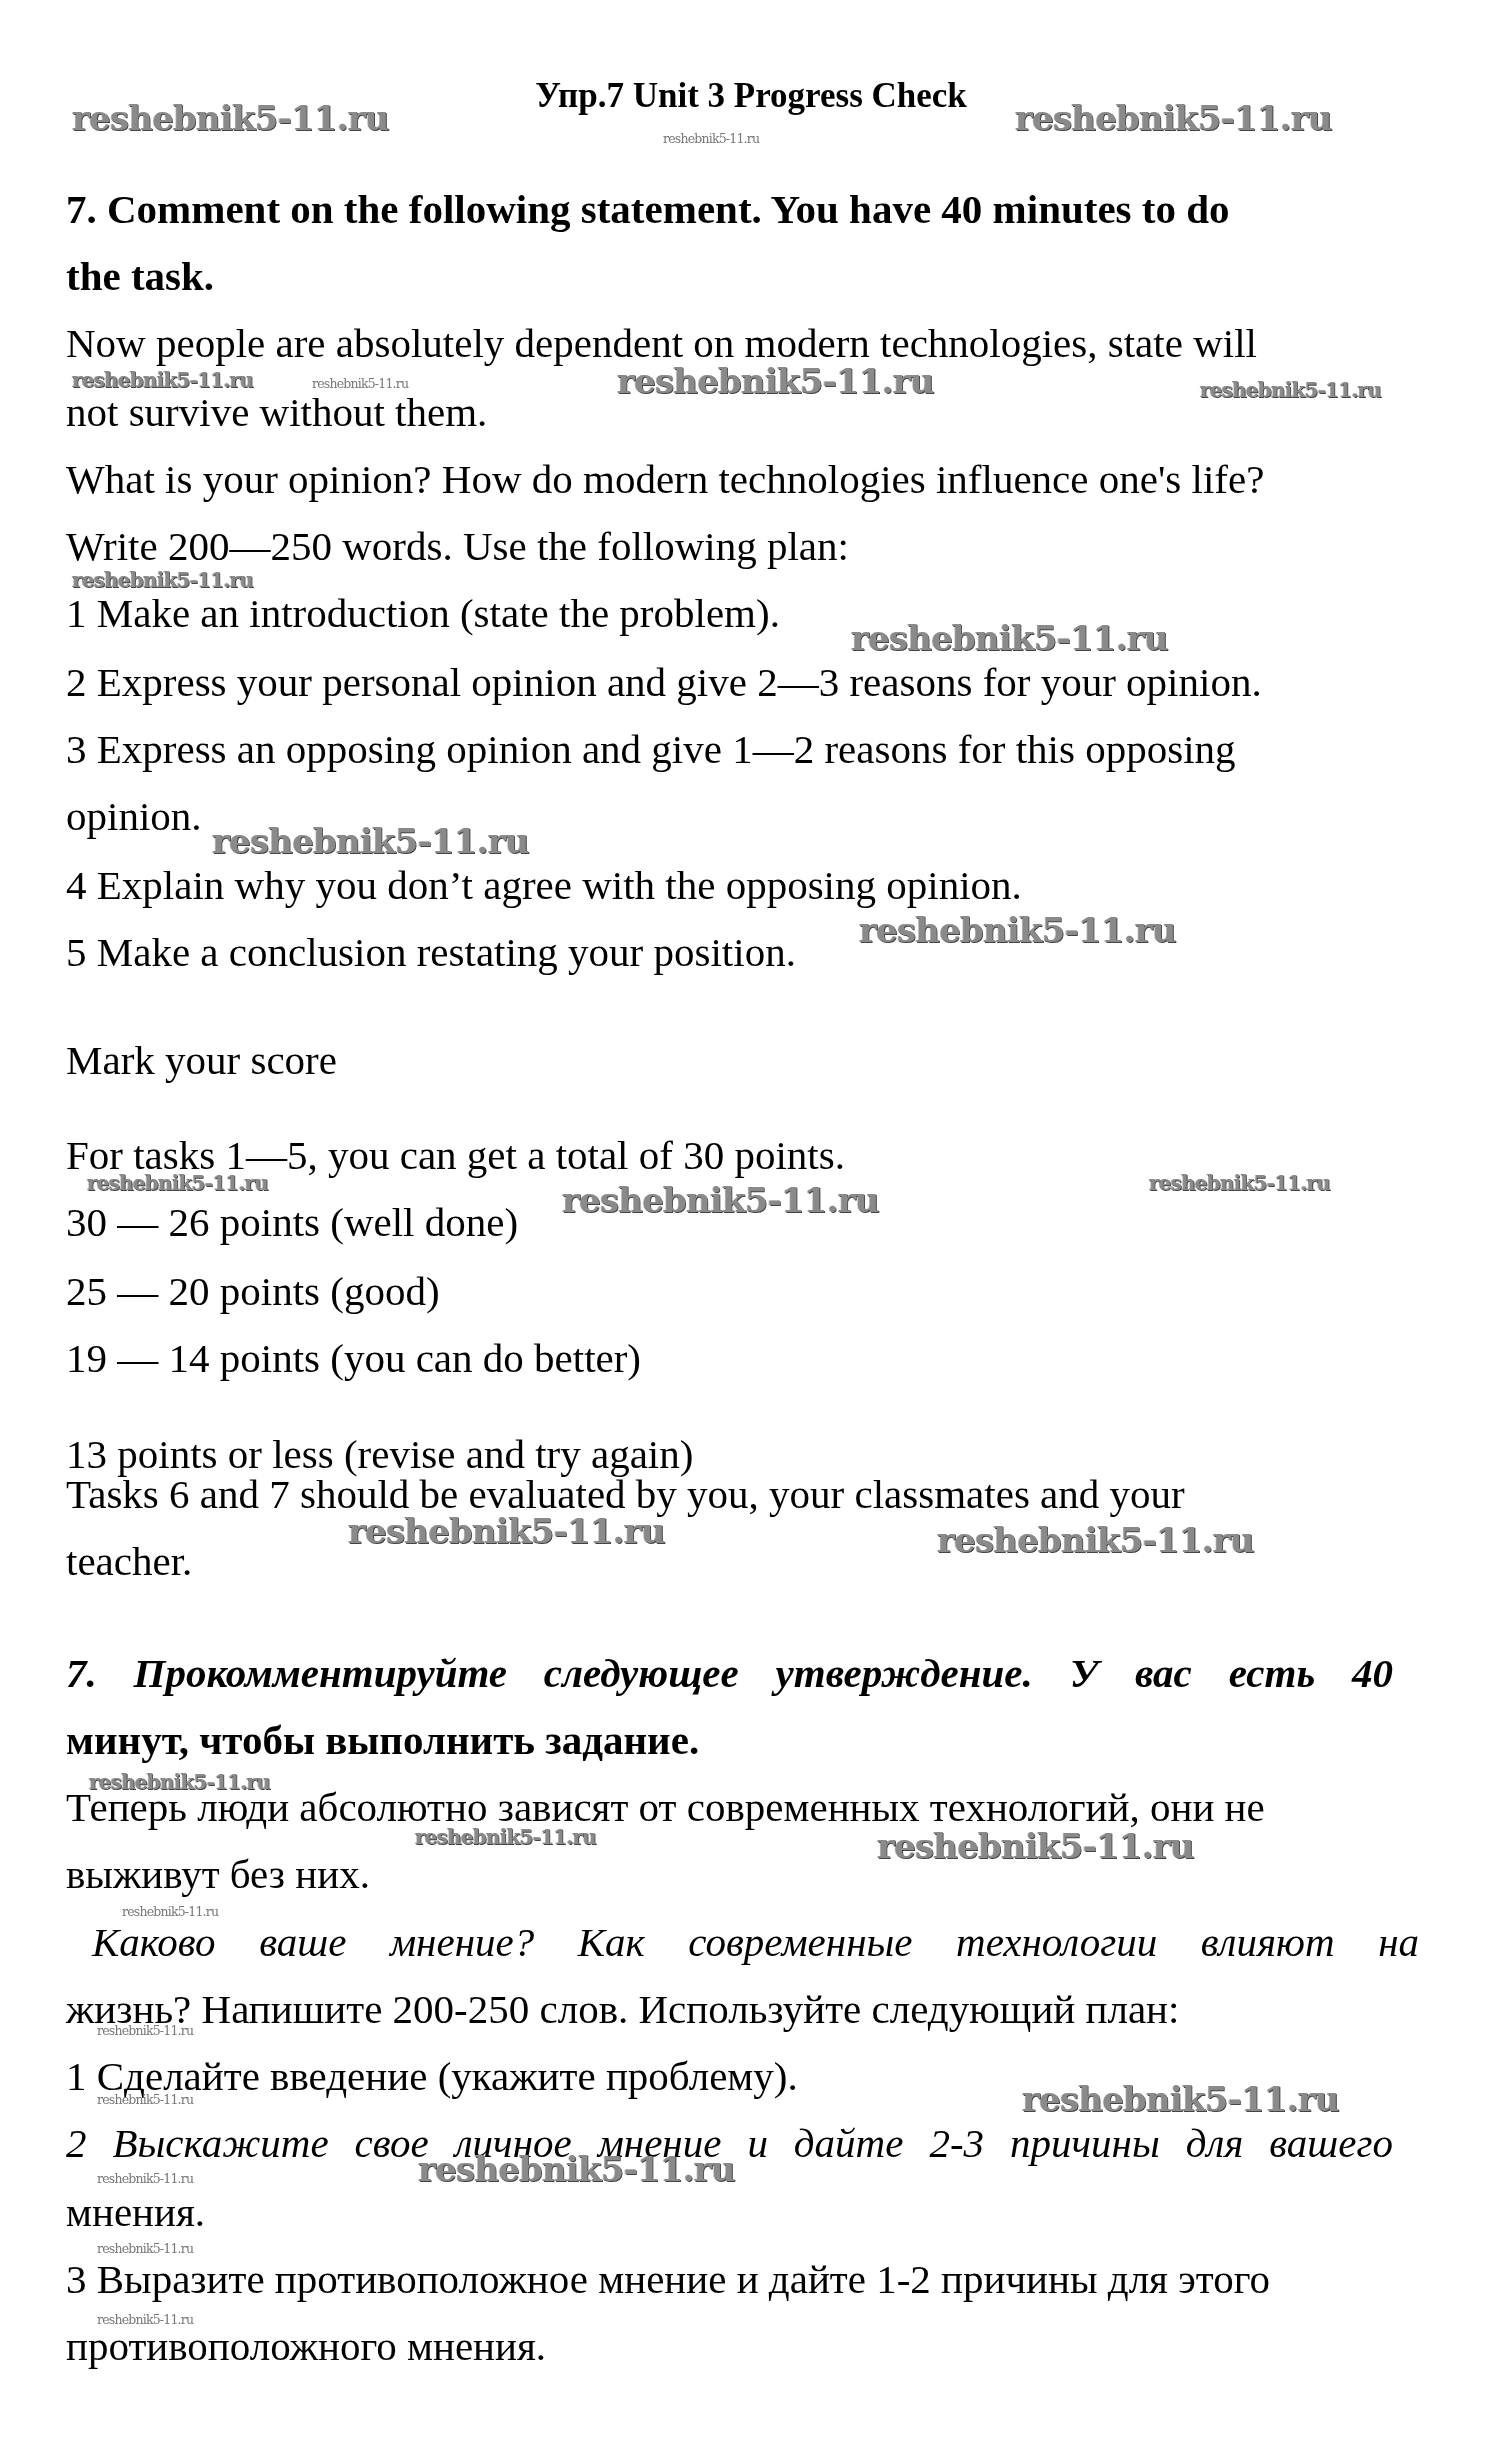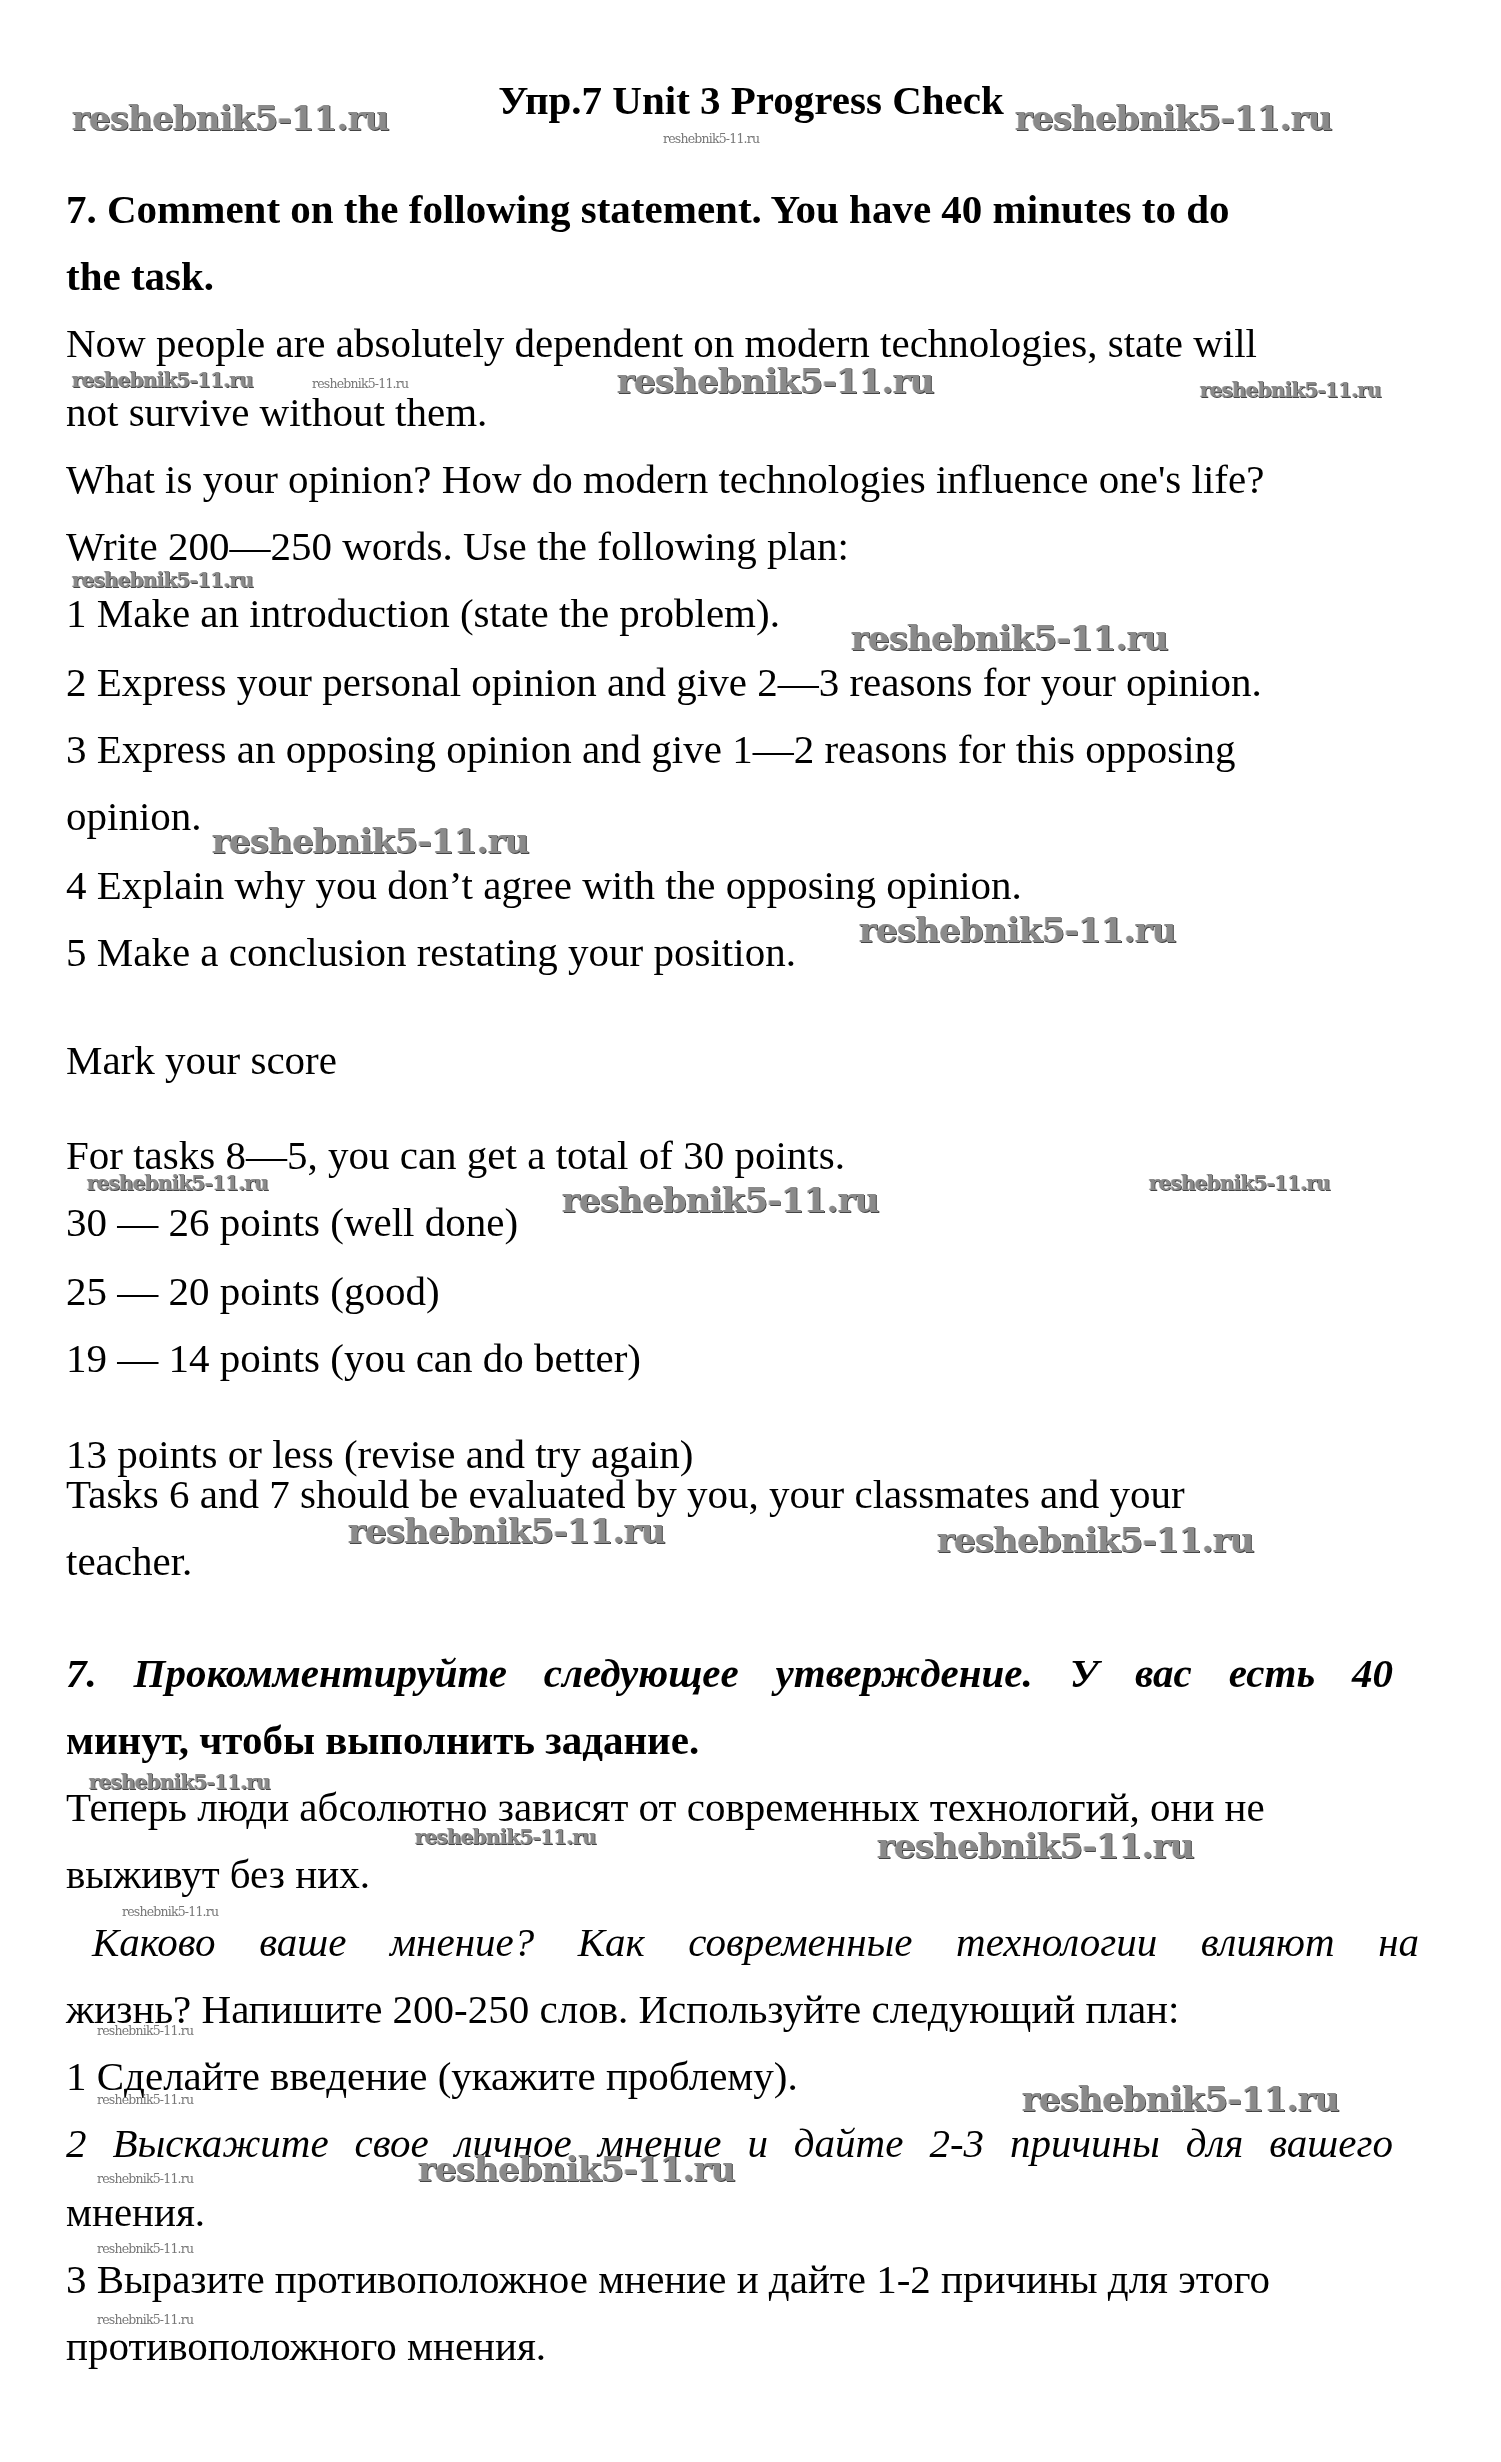--- a/index.html
+++ b/index.html
@@ -1,21 +1,21 @@
 <!DOCTYPE html>
 <html style="font-size:12.5px"><head>
   <meta charset="utf-8">
   <style>
     html, body { margin:0; padding:0; background:#ffffff; }
     body { width:1502px; height:2462px; position:relative; overflow:hidden;
            font-family:"Liberation Serif","DejaVu Serif",serif; color:#000; }
     .line { position:absolute; left:66px; white-space:nowrap; font-size:41px; line-height:1; }
     .bold { font-weight:bold; }
     .title { position:absolute; top:76px; left:0; width:1502px; text-align:center;
-             font-size:41px; font-weight:bold; }
+             font-size:35px; font-weight:bold; }
     .justify { width:1327px; text-align:justify; text-align-last:justify; white-space:normal;font-style:italic; }
     .wm { position:absolute; white-space:nowrap; font-family:"DejaVu Serif",serif;
           font-weight:bold; color:#8a8a8a; letter-spacing:-0.8px;
           text-shadow: 0.8px 0.8px 0 #444, -0.8px 0 0 #bbb; }
     .wm-big { font-size:34px; }
     .wm-mid { font-size:20px; }
     .wm-small { font-size:12.5px; font-weight:normal; text-shadow:none; color:#777; }
   </style>
 </head>
 <body>
@@ -44,21 +44,21 @@
 <div class="wm wm-big" style="left:851px;top:618px;">reshebnik5-11.ru</div>
 <div class="line" style="top:662px;">2 Express your personal opinion and give 2—3 reasons for your opinion.</div>
 <div class="line" style="top:729px;">3 Express an opposing opinion and give 1—2 reasons for this opposing</div>
 <div class="line" style="top:796px;">opinion.</div>
 <div class="wm wm-big" style="left:212px;top:821px;">reshebnik5-11.ru</div>
 <div class="line" style="top:865px;">4 Explain why you don’t agree with the opposing opinion.</div>
 <div class="wm wm-big" style="left:859px;top:910px;">reshebnik5-11.ru</div>
 <div class="line" style="top:932px;">5 Make a conclusion restating your position.</div>
 
 <div class="line" style="top:1040px;text-align:right;">Mark your score</div>
-<div class="line" style="top:1135px;">For tasks 8—5, you can get a total of 30 points.</div>
+<div class="line" style="top:1135px;">For tasks 1—5, you can get a total of 30 points.</div>
 <div class="wm wm-mid" style="left:87px;top:1171px;">reshebnik5-11.ru</div>
 <div class="wm wm-big" style="left:562px;top:1180px;">reshebnik5-11.ru</div>
 <div class="wm wm-mid" style="left:1149px;top:1171px;">reshebnik5-11.ru</div>
 <div class="line" style="top:1202px;">30 — 26 points (well done)</div>
 <div class="line" style="top:1271px;">25 — 20 points (good)</div>
 <div class="line" style="top:1338px;">19 — 14 points (you can do better)</div>
 <div class="line" style="top:1434px;">13 points or less (revise and try again)</div>
 
 <div class="line" style="top:1474px;">Tasks 6 and 7 should be evaluated by you, your classmates and your</div>
 <div class="wm wm-big" style="left:348px;top:1511px;">reshebnik5-11.ru</div>

